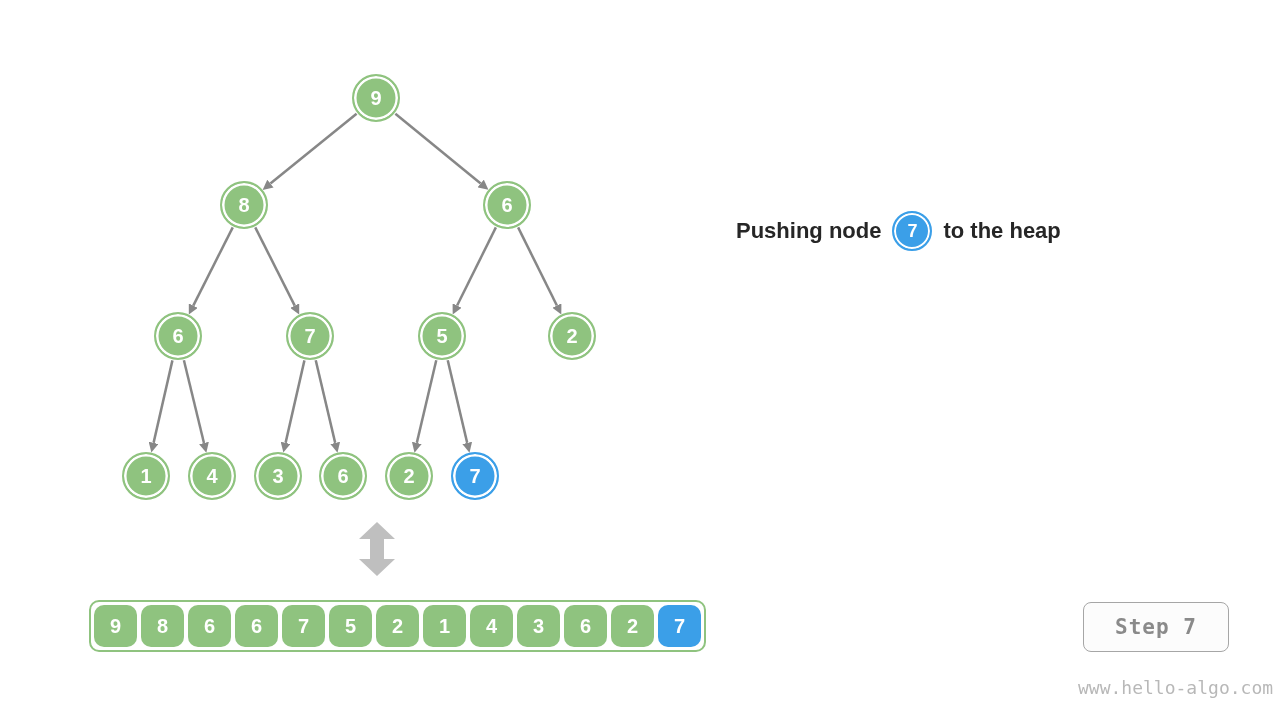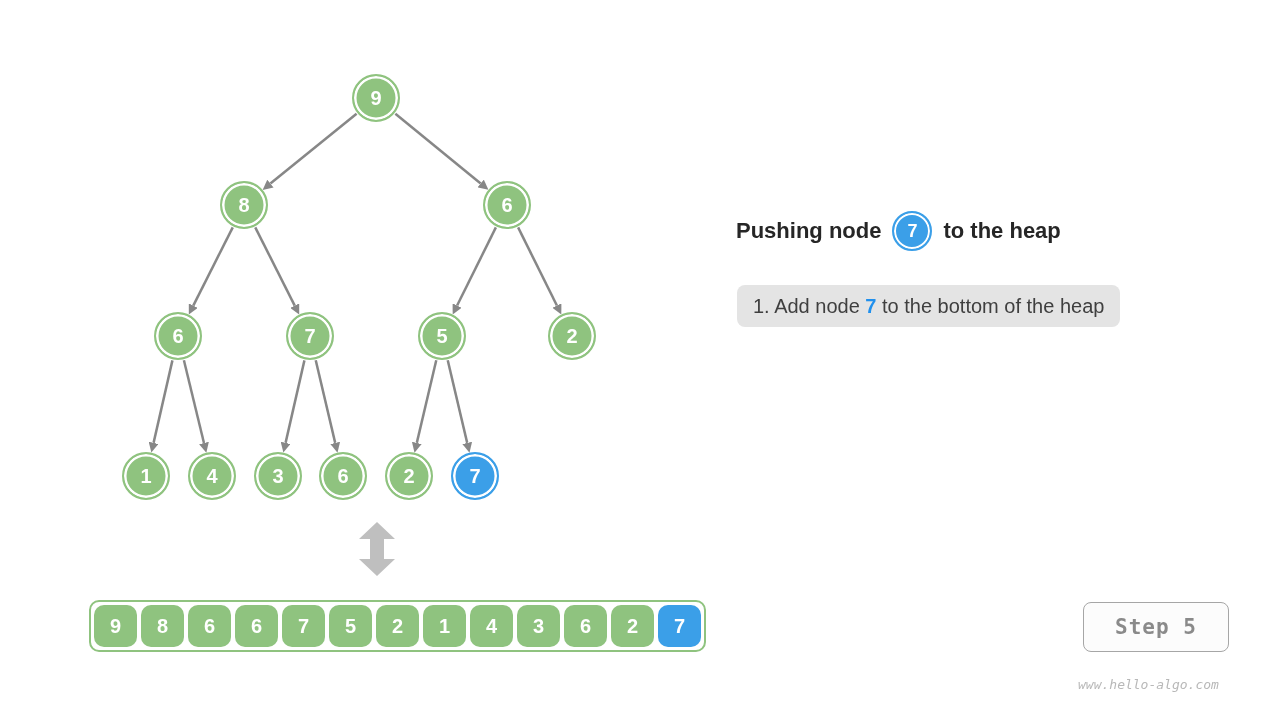--- a/index.html
+++ b/index.html
@@ -45,21 +45,21 @@
   .instruction .hl { font-weight:bold; }
   .step {
     position:absolute; left:1083px; top:602px; width:146px; height:50px;
     box-sizing:border-box; border:1px solid; border-radius:8px;
     display:flex; align-items:center; justify-content:center;
     font-family:"DejaVu Sans Mono", monospace;
     font-size:21px; font-weight:bold; letter-spacing:1px;
   }
   .watermark {
     position:absolute; left:1078px; top:677px;
-    font-family:"DejaVu Sans Mono", monospace; font-size:13px;font-style:italic;
+    font-family:"DejaVu Sans Mono", monospace; font-size:18px;
   }
 </style>
 </head>
 <body>
 
 <div id="stage">
 
   <svg id="tree-svg" width="740" height="720">
       <defs>
         <marker id="arrw" markerWidth="10" markerHeight="10" refX="0" refY="5" orient="auto" markerUnits="userSpaceOnUse">
@@ -115,19 +115,18 @@
       <div class="cell" style="background: rgb(143, 195, 127);">2</div>
       <div class="cell" style="background: rgb(59, 159, 232);">7</div>
     </div>
 
   <div class="title" id="title" style="color: rgb(38, 38, 38);">
     <span>Pushing node</span>
     <span class="title-node" id="title-node" style="background: rgb(59, 159, 232); border-color: rgb(59, 159, 232);">7</span>
     <span>to the heap</span>
   </div>
 
-  <div class="instruction" id="instruction" style="background: rgb(228, 228, 228); color: rgb(63, 63, 63);"><span>1. Add node </span><span class="hl" id="instr-hl" style="color: rgb(32, 144, 237);">7</span><span> to the bottom of the heap</span></div>
 
-  <div class="step" id="step-button" style="color: rgb(138, 138, 138); border-color: rgb(166, 166, 166); background: rgb(252, 252, 252);">Step 5</div>
+  <div class="step" id="step-button" style="color: rgb(138, 138, 138); border-color: rgb(166, 166, 166); background: rgb(252, 252, 252);">Step 7</div>
 
   <div class="watermark" id="watermark" style="color: rgb(184, 184, 184);">www.hello-algo.com</div>
 
 </div>
 
 </body></html>

